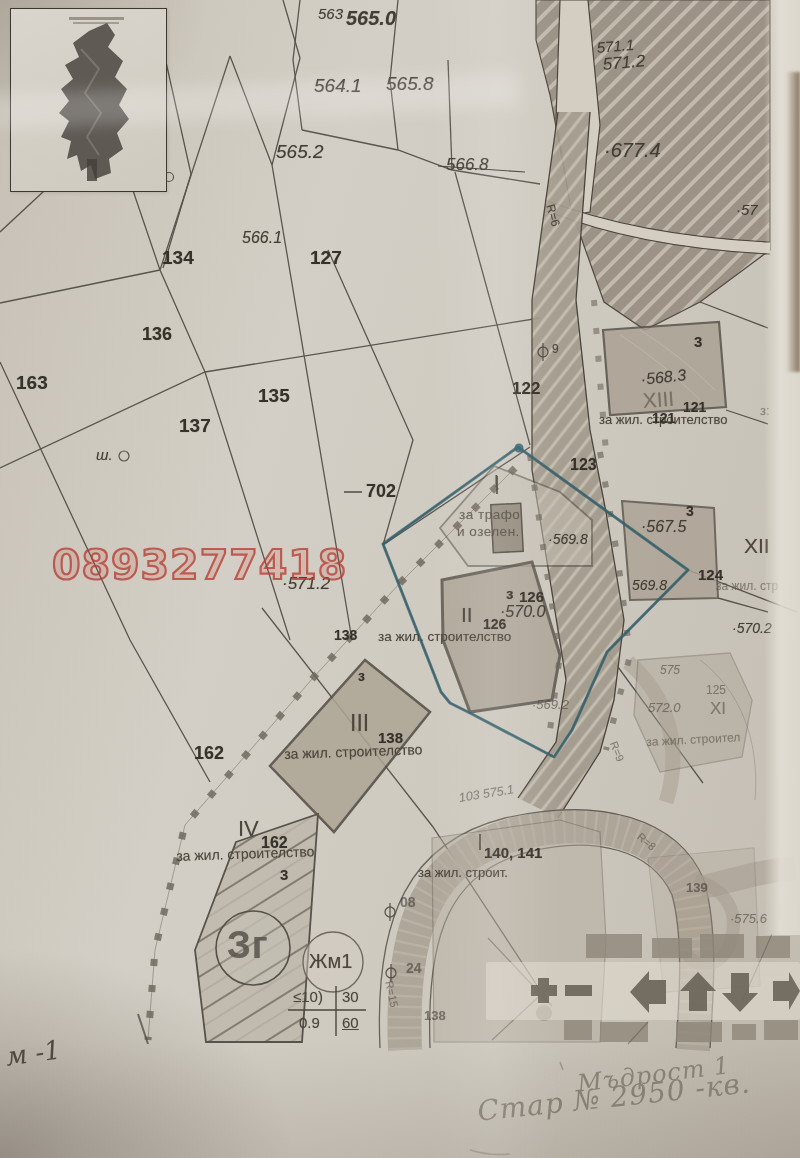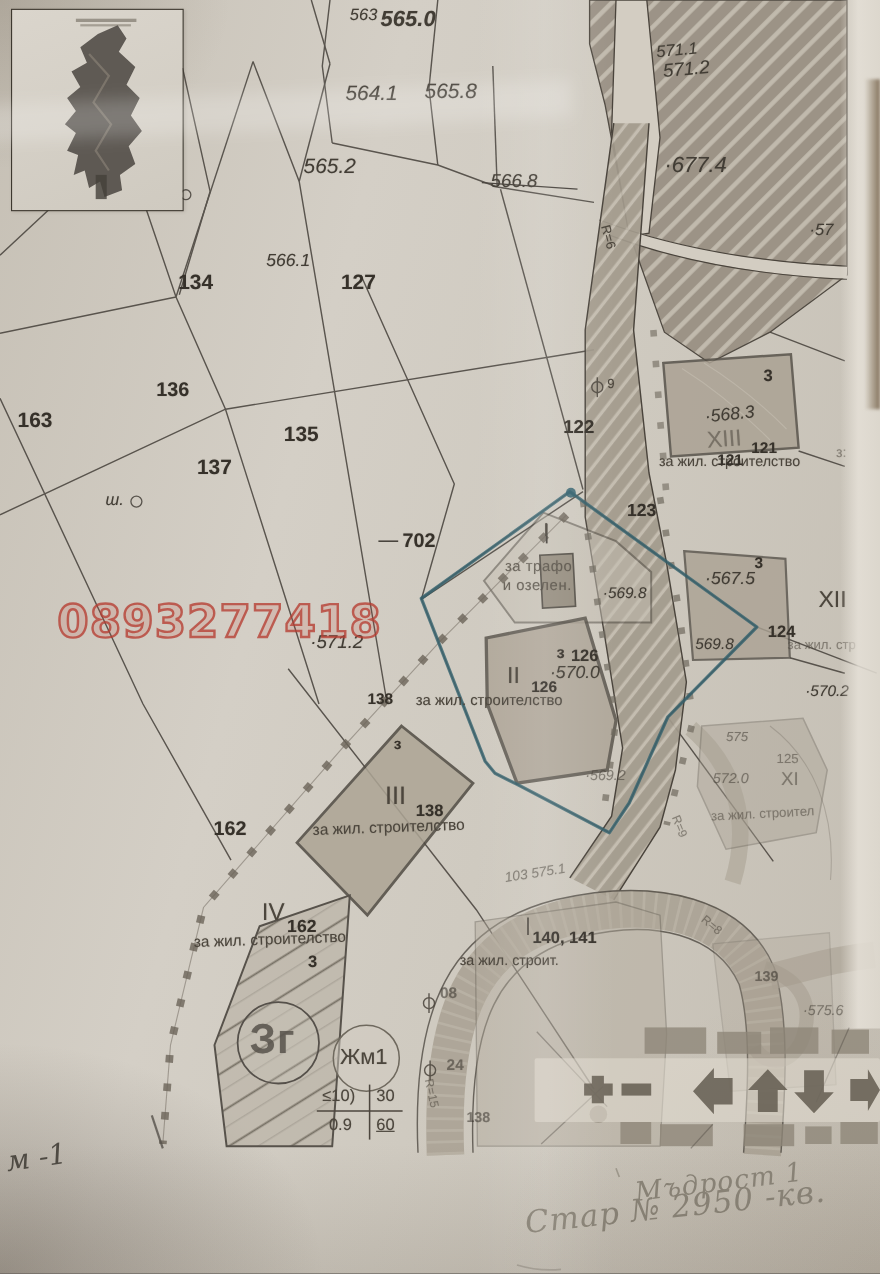--- a/index.html
+++ b/index.html
@@ -247,21 +247,21 @@
       <span class="lbl elev" style="left: 632px; top: 578px; font-size: 14px;">569.8</span>
       <span class="lbl elev" style="left: 732px; top: 621px; font-size: 14px;">·570.2</span>
       <span class="lbl elev" style="left: 500px; top: 604px; font-size: 16px;">·570.0</span>
       <span class="lbl elev faint" style="left: 532px; top: 698px; font-size: 13px;">·569.2</span>
       <span class="lbl elev faint" style="left: 648px; top: 701px; font-size: 13px;">572.0</span>
       <span class="lbl elev faint" style="left: 660px; top: 664px; font-size: 12px;">575</span>
       <span class="lbl elev faint" style="left: 712px; top: 912px; font-size: 13px; padding-left: 18px;">·575.6</span>
       <span class="lbl elev faint" style="left: 458px; top: 792px; font-size: 12.5px; transform: rotate(-9deg);">103 575.1</span>
       <span class="lbl pnum" style="left: 162px; top: 248px; font-size: 19px;">134</span>
       <span class="lbl pnum" style="left: 310px; top: 248px; font-size: 19px;">127</span>
-      <span class="lbl pnum" style="left: 142px; top: 325px; font-size: 18px; margin-top: 20px;">136</span>
+      <span class="lbl pnum" style="left: 142px; top: 325px; font-size: 18px;">136</span>
       <span class="lbl pnum" style="left: 16px; top: 373px; font-size: 19px;">163</span>
       <span class="lbl pnum" style="left: 258px; top: 386px; font-size: 19px;">135</span>
       <span class="lbl pnum" style="left: 148px; top: 416px; font-size: 19px; margin-left: 31px;">137</span>
       <span class="lbl pnum" style="left: 194px; top: 744px; font-size: 18px;">162</span>
       <span class="lbl pnum" style="left: 366px; top: 482px; font-size: 18px;">702</span>
       <span class="lbl pnum" style="left: 512px; top: 380px; font-size: 17px;">122</span>
       <span class="lbl pnum" style="left: 570px; top: 457px; font-size: 16px;">123</span>
       <span class="lbl elev ital" style="left: 96px; top: 447px; font-size: 15px;">ш.</span>
       <span class="lbl pnum" style="left: 694px; top: 334px; font-size: 15px;">3</span>
       <span class="lbl town faint" style="left: 642px; top: 390px; font-size: 21px; transform: rotate(-4deg);">XIII</span>

